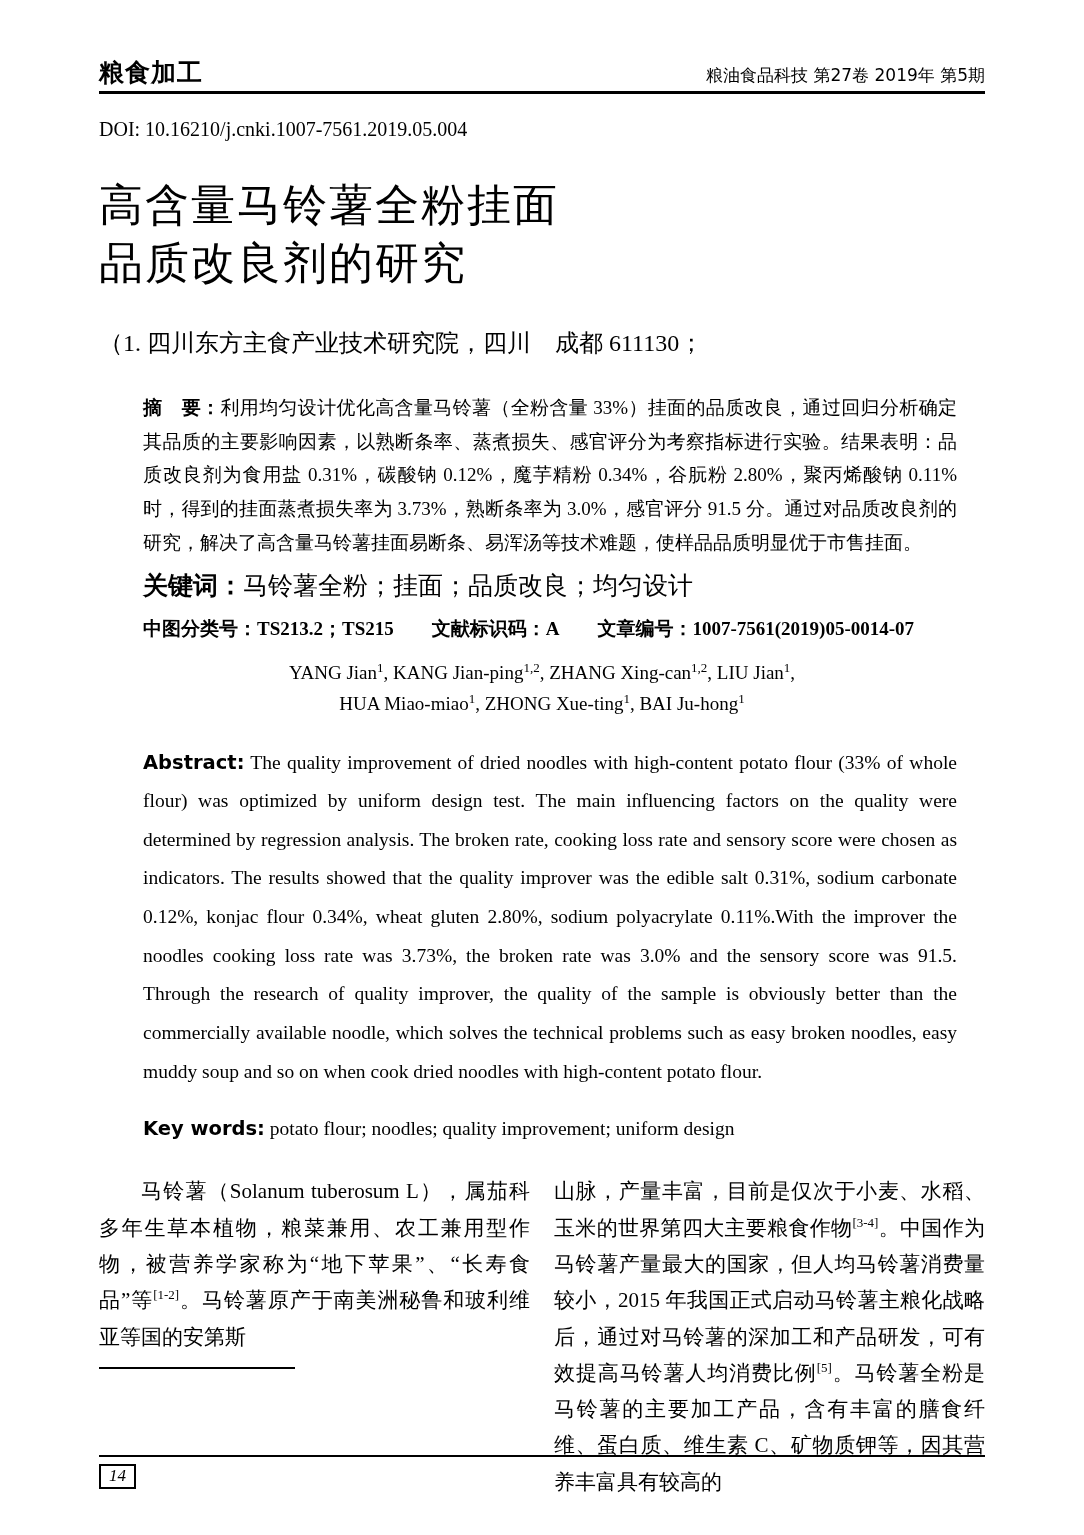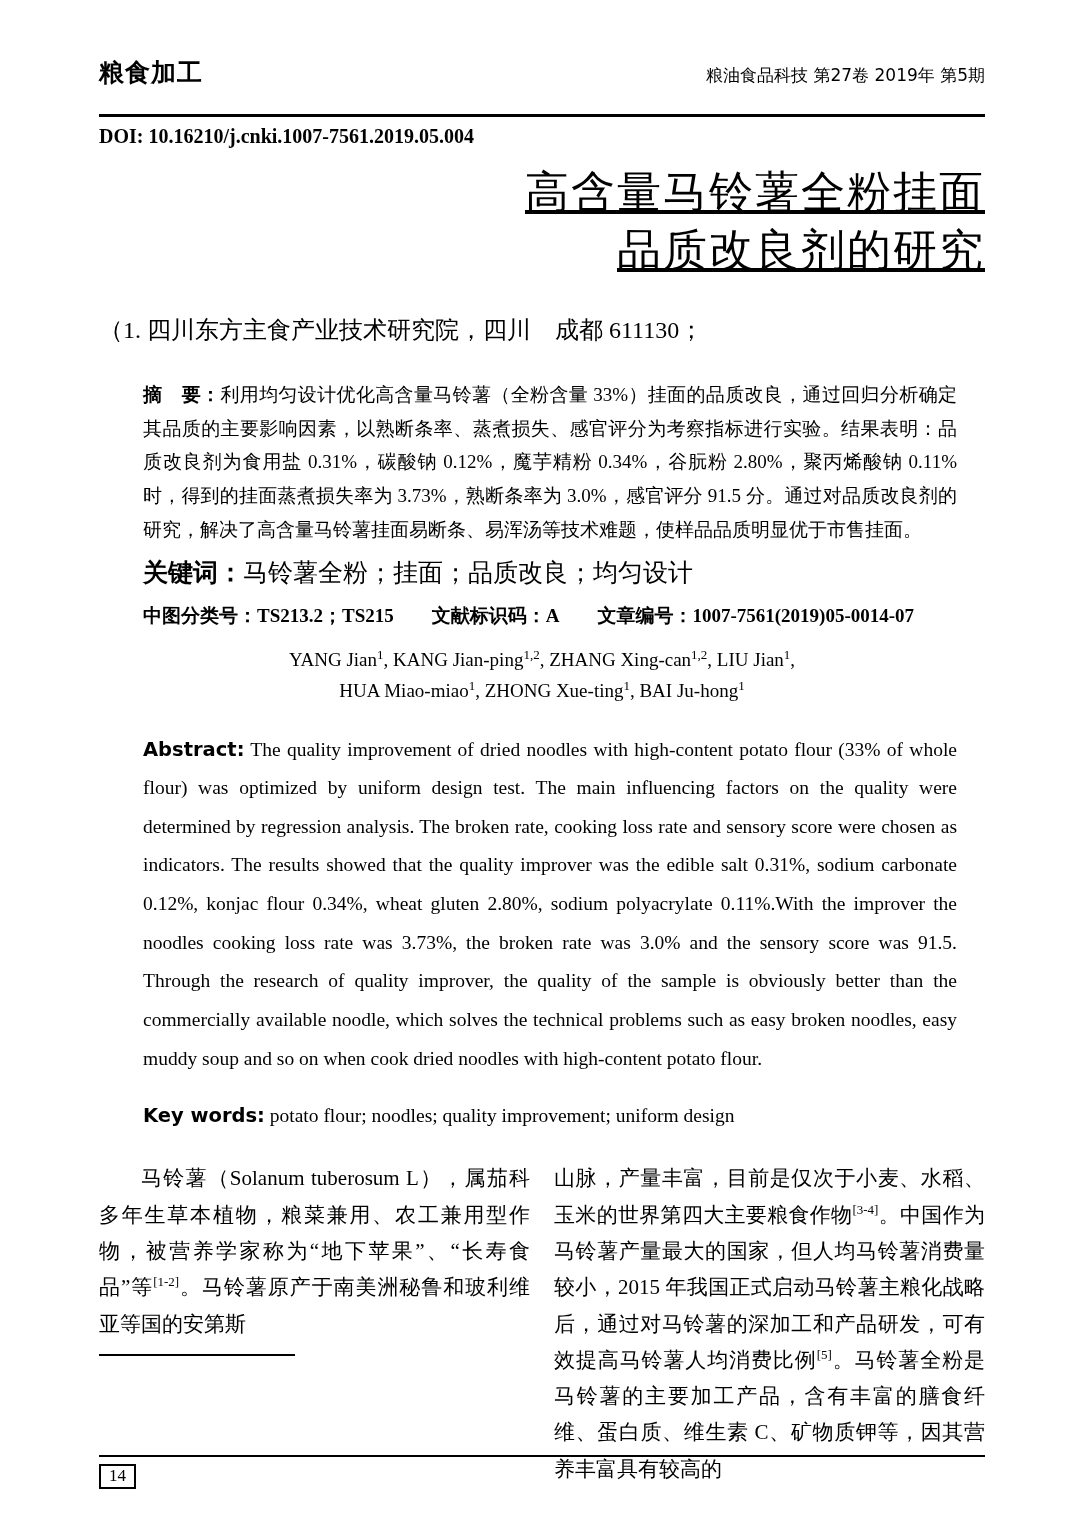--- a/index.html
+++ b/index.html
@@ -10,35 +10,35 @@
     font-family: "Liberation Serif", "DejaVu Serif", serif;
     color: #000;
     overflow: hidden;
   }
   .content { margin: 0 99px; position: relative; }
 
   
   .journal-header {
     padding-top: 56px;
     display: flex; justify-content: space-between; align-items: baseline;
-    border-bottom: 3px solid #000; padding-bottom: 25px;
+    border-bottom: 3px solid #000; padding-bottom: 2px;
   }
   .section-name {
     font-family: "DejaVu Sans", "Liberation Sans", sans-serif;
     font-weight: bold; font-size: 25px; letter-spacing: 1px;
   }
   .issue-info { font-family: "DejaVu Sans", "Liberation Sans", sans-serif; font-size: 17px; }
 
   
-  .doi-line { margin-top: 8px; font-size: 20px; font-weight: bold; }
+  .doi-line { margin-top: 24px; font-size: 20px; font-weight: normal; }
 
   
   .title-cn {
-    margin-top: 16px; text-align: right;
-    font-size: 44px; font-weight: 500; line-height: 1.32; letter-spacing: 2px; text-decoration: underline;
+    margin-top: 36px; text-align: left;
+    font-size: 44px; font-weight: 500; line-height: 1.32; letter-spacing: 2px;
   }
 
   
   .authors-cn { margin-top: 28px; text-align: center; font-size: 21px; letter-spacing: 1px; }
   .authors-cn sup, .authors-en sup { font-size: 13px; }
   sup { line-height: 0; }
 
   
   .affiliation-cn { margin-top: 28px; font-size: 24px; line-height: 1.9; }
 
@@ -69,20 +69,21 @@
   .indent-first { text-indent: 2em; }
 
   
   .footnote { margin-top: 12px; }
   .footnote-rule { width: 196px; border-top: 2px solid #000; margin-bottom: 12px; }
 
   
   .footer {
     position: absolute; left: 99px; right: 99px; top: 1455px;
     border-top: 2px solid #000;
+    font-style: italic;
   }
   .page-number {
     display: inline-block; margin-top: 7px;
     border: 2px solid #000; padding: 0px 8px 1px 8px;
     font-size: 17px;
   }
 </style>
 </head>
 <body>
 

